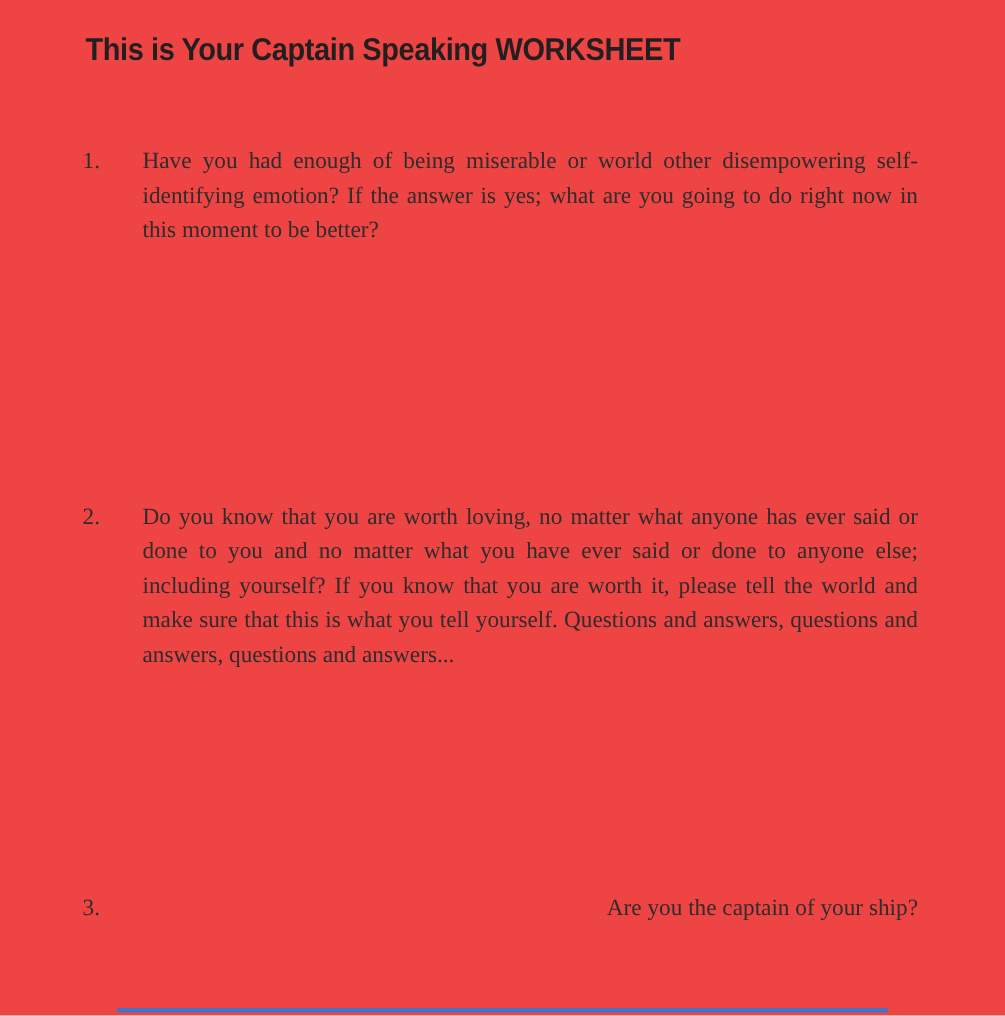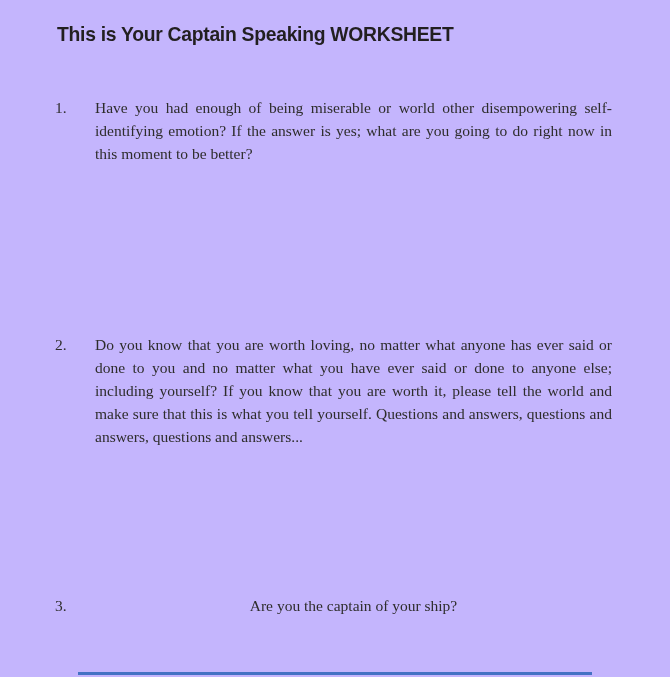--- a/index.html
+++ b/index.html
@@ -7,21 +7,21 @@
   body {
     width: 670px;
     height: 677px;
     position: relative;
     overflow: hidden;
     font-family: "Liberation Serif", serif;
   }
   .page {
     position: absolute;
     inset: 0;
-    background: #c4b5fd;
+    background: #ef4444;
   }
   .title {
     position: absolute;
     left: 57px;
     top: 22px;
     font-family: "Liberation Sans", sans-serif;
     font-weight: 700;
     font-size: 21px;
     letter-spacing: -0.3px;
     color: #221f20;
@@ -47,21 +47,21 @@
   }
   .q-text {
     flex: 1 1 auto;
     width: 517px;
     font-size: 15.5px;
     line-height: 23px;
     color: #2e2d2c;
     text-align: justify;
     text-justify: inter-word;
   }
-  .q3 .q-text { text-align: center; }
+  .q3 .q-text { text-align: right; }
   .footer-rule {
     position: absolute;
     left: 78px;
     bottom: 2px;
     width: 514px;
     height: 3px;
     background: #4472c4;
   }
 </style>
 </head>

